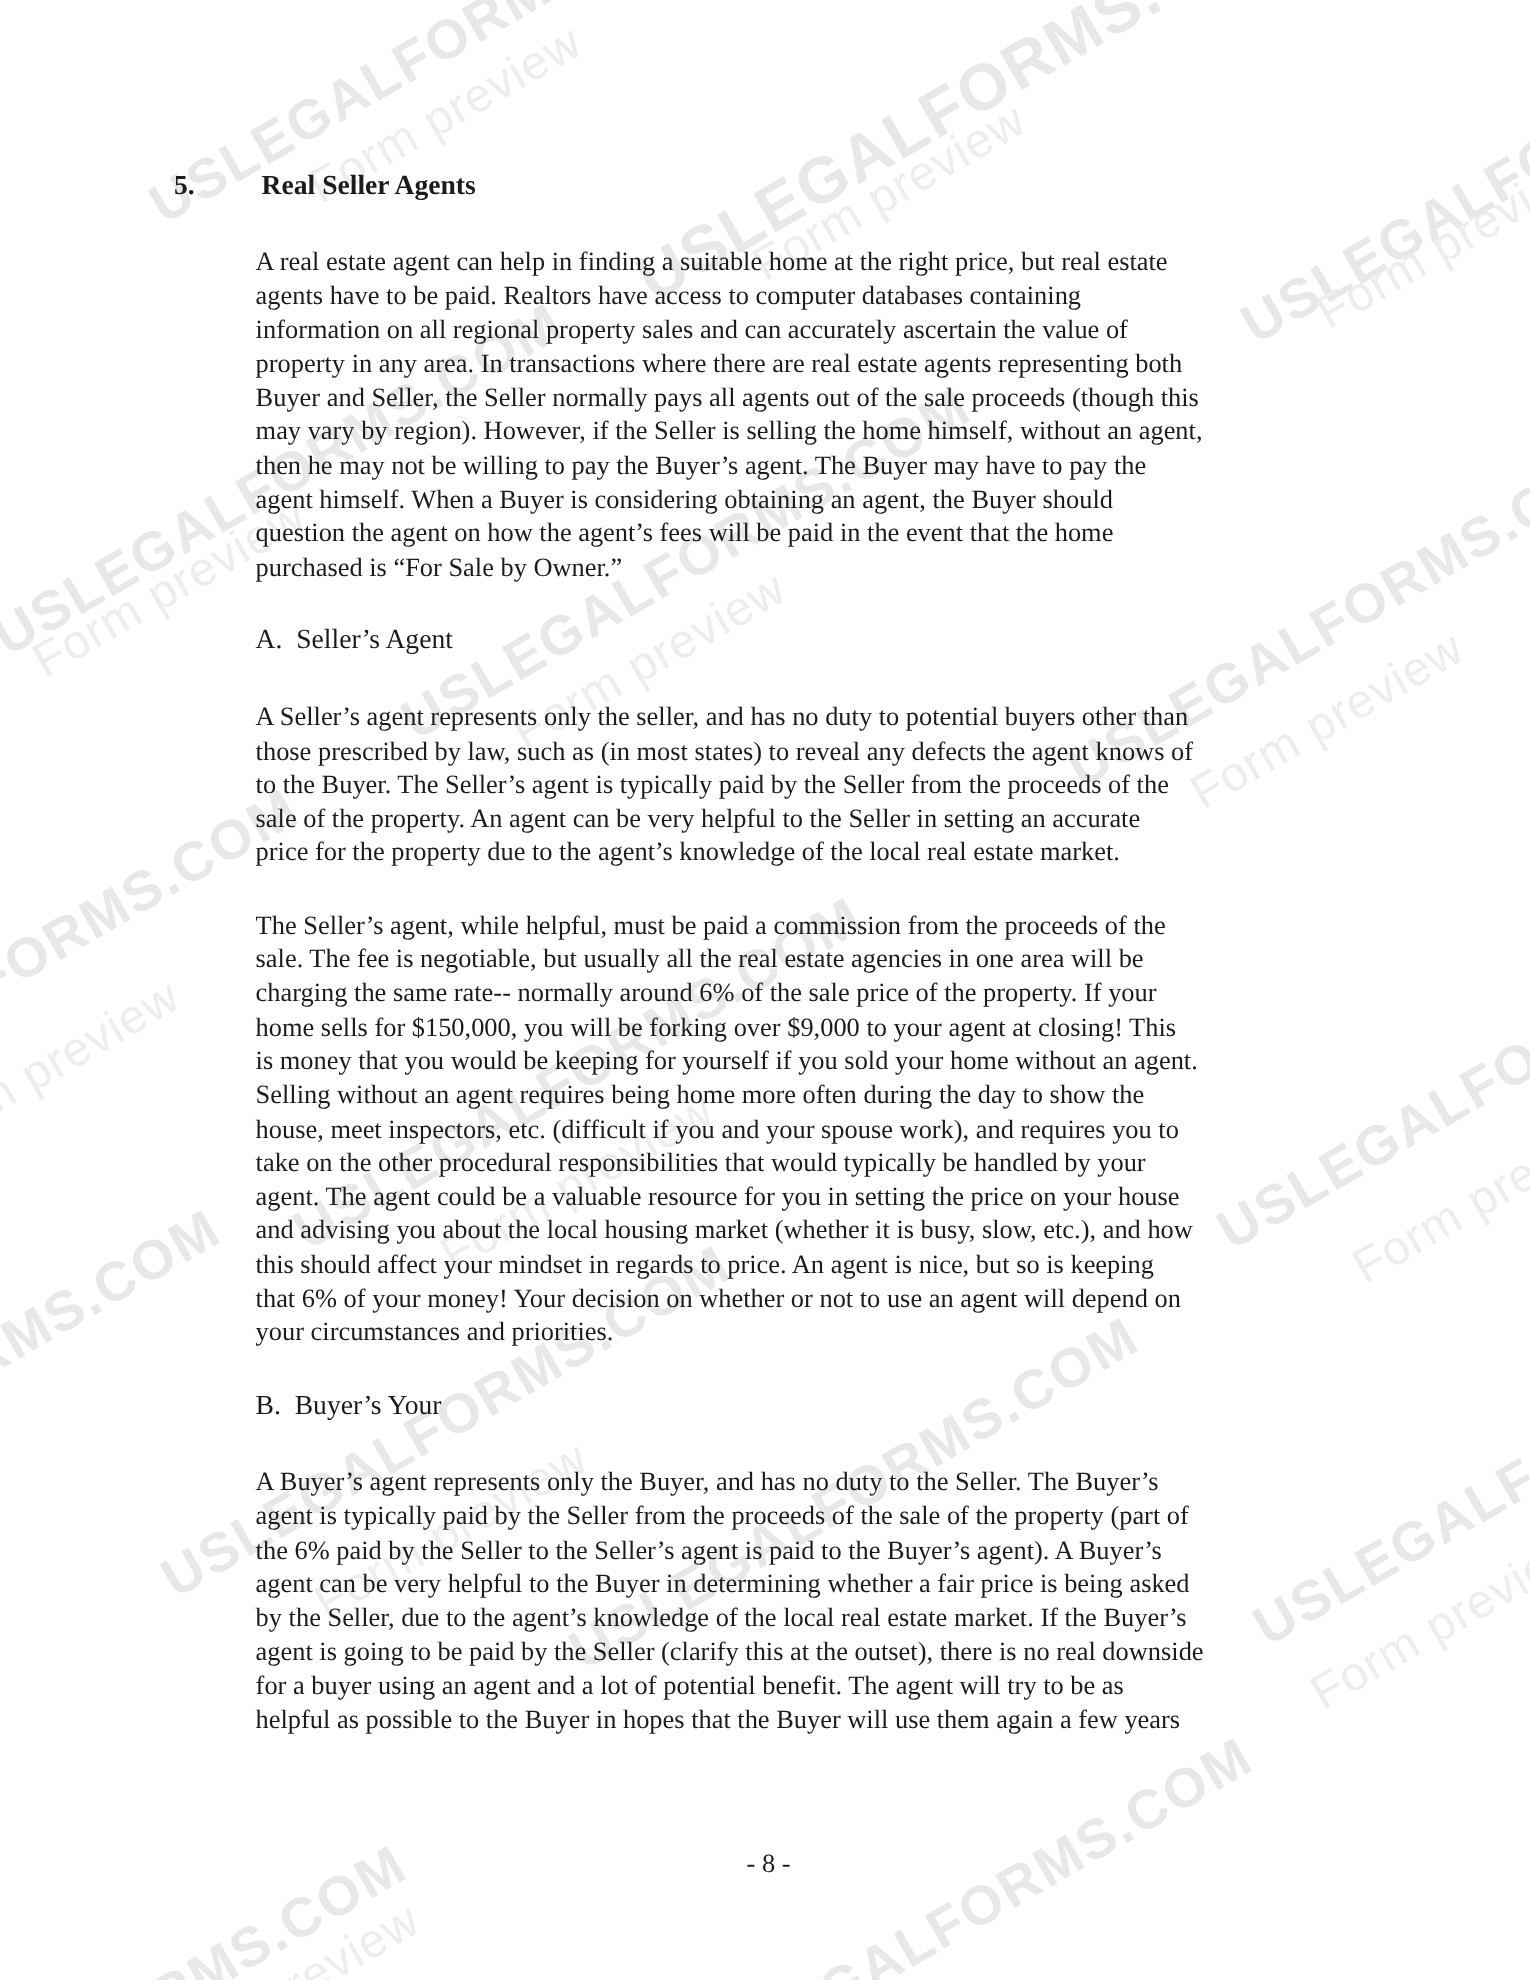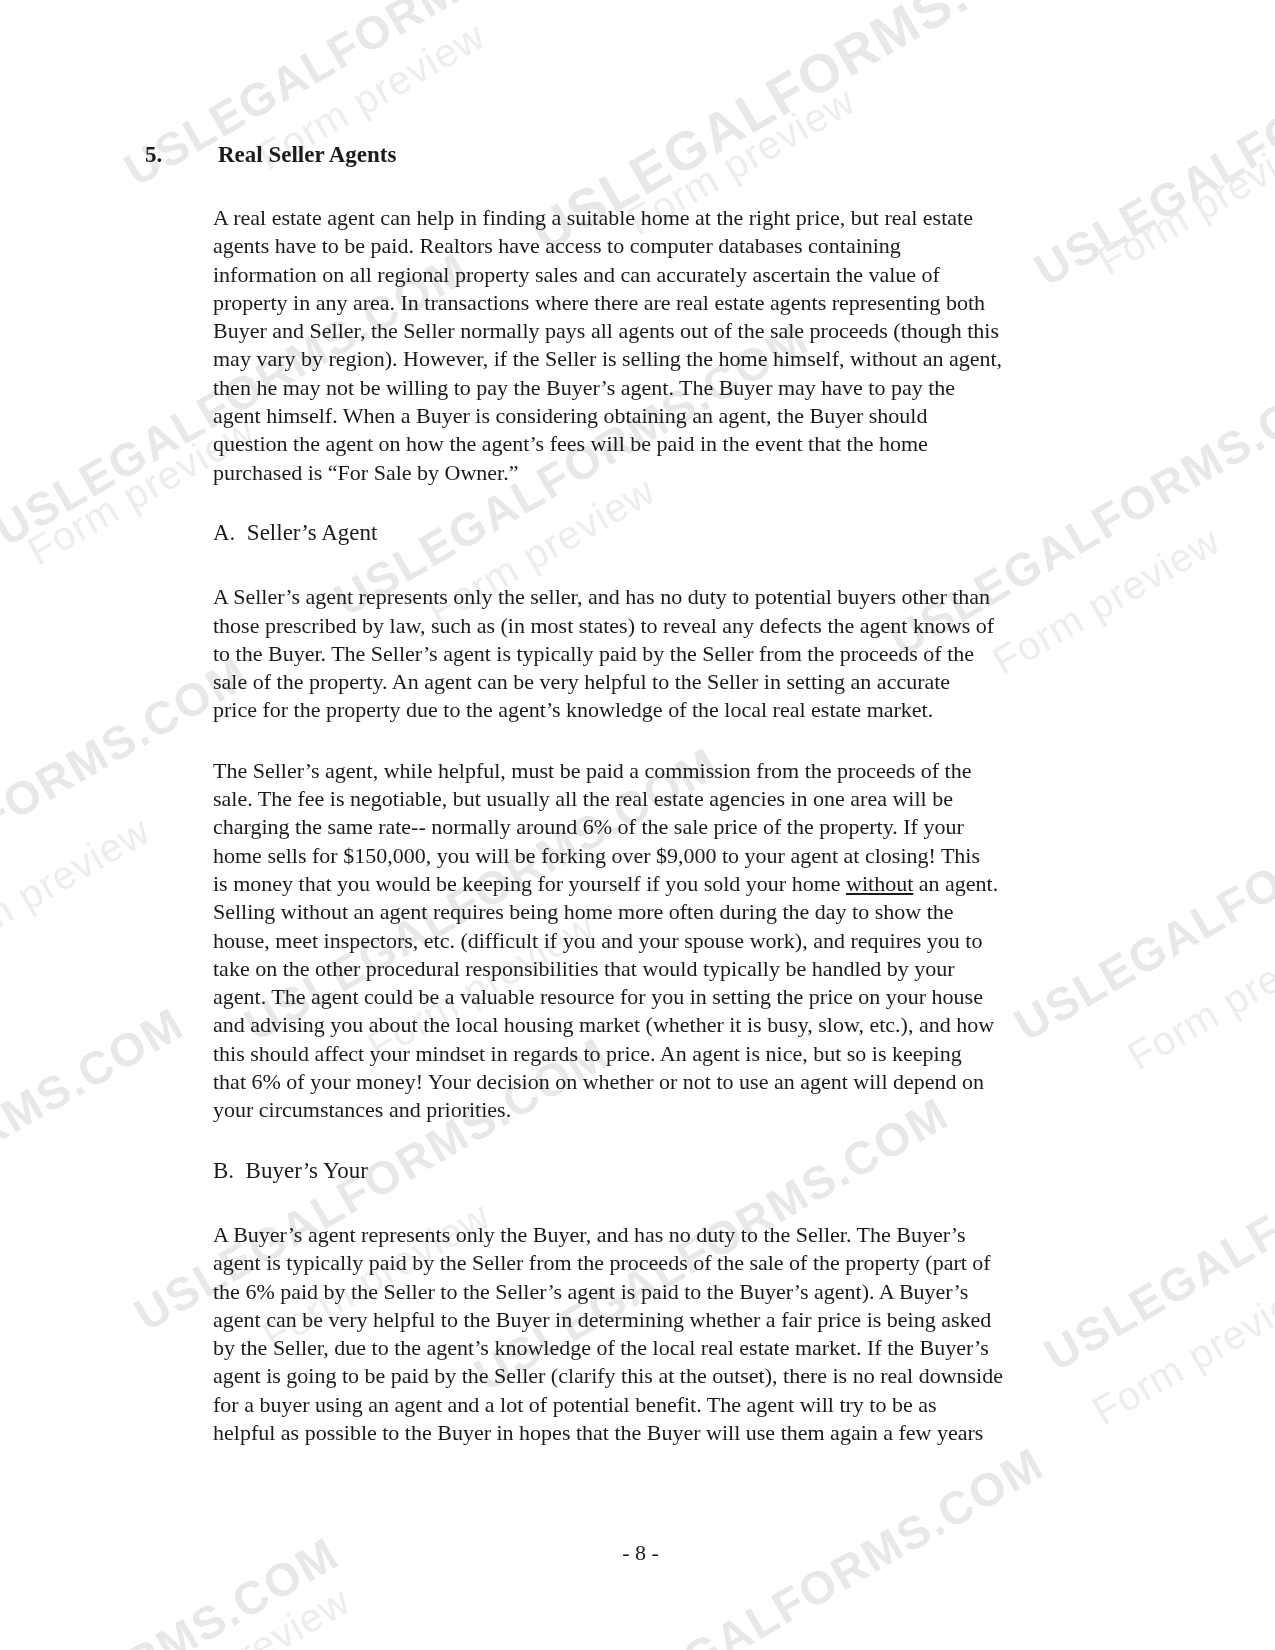--- a/index.html
+++ b/index.html
@@ -68,21 +68,21 @@
     line-height: 28.3px;
     margin: 0 0 36px 68px;
     white-space: pre;
   }
   p.body-text {
     font-size: 22px;
     line-height: 28.3px;
     margin: 16px 0 32px 68px;
     white-space: pre;
   }
-  p.body-text .u { text-decoration: underline; }
+  p.body-text .u { }
 
   .footer {
     position: absolute;
     left: 213px;
     top: 1540px;
     width: 855px;
     text-align: center;
     font-size: 22px;
     z-index: 1;
   }

